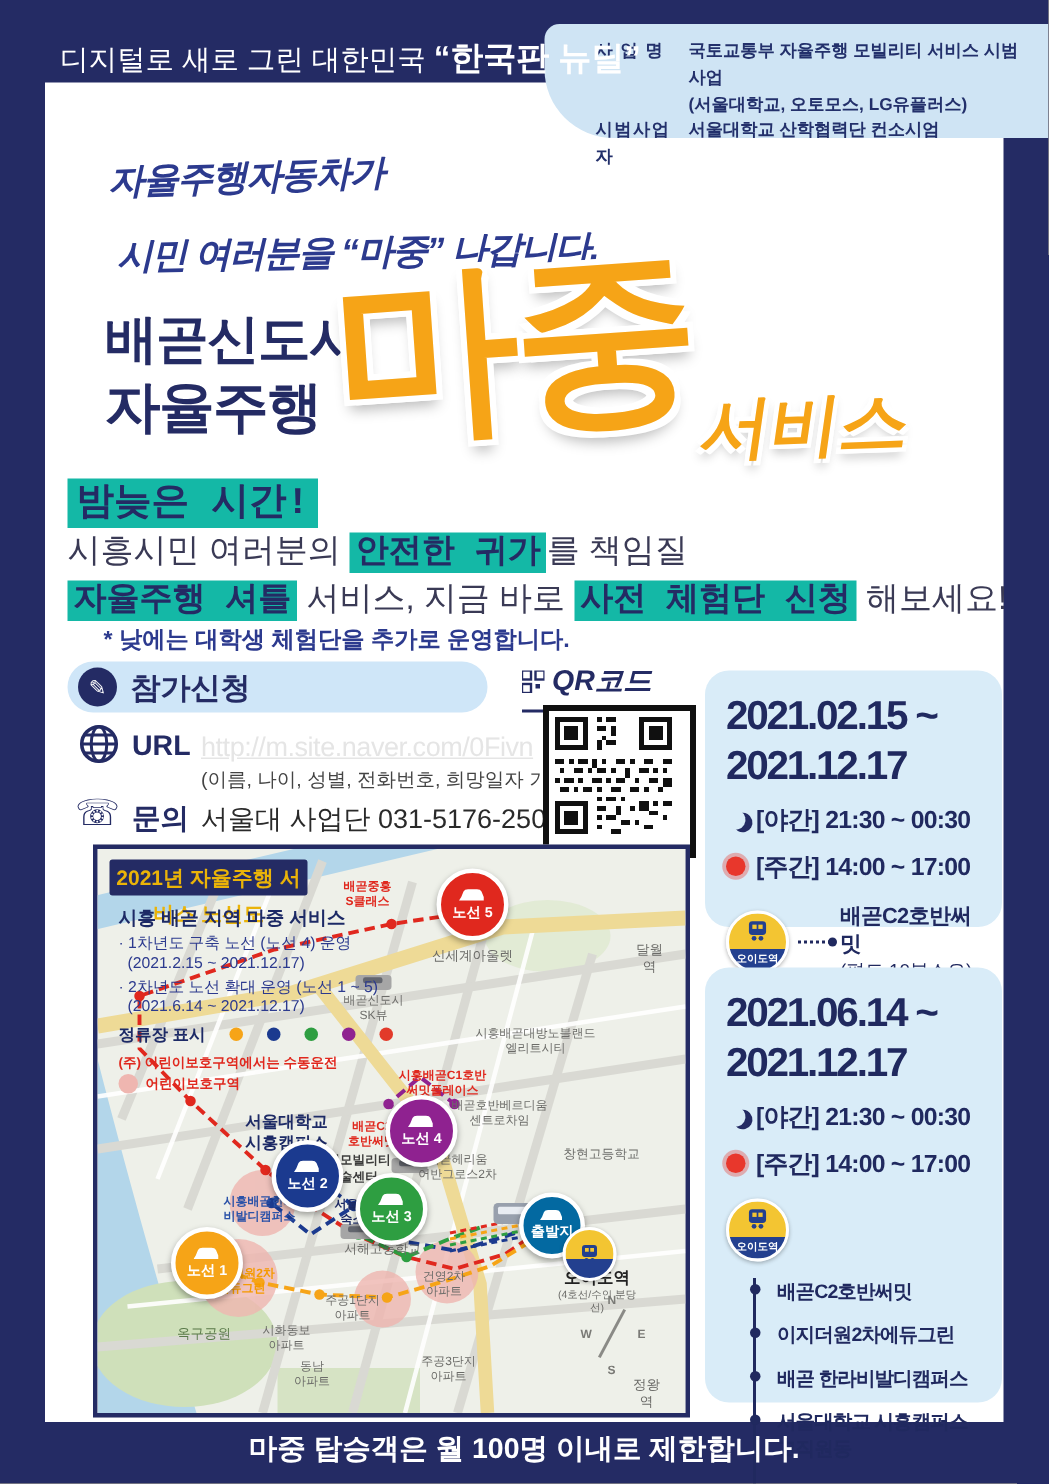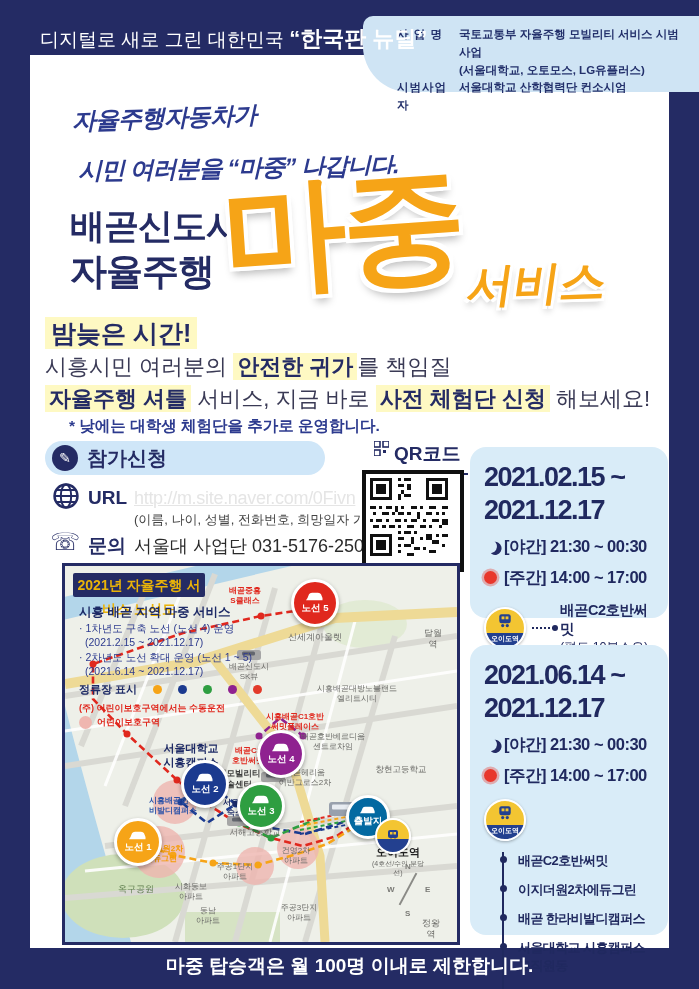--- a/index.html
+++ b/index.html
@@ -22,41 +22,41 @@
   .t1{left:70px;top:203px;font-size:35px;font-weight:800;color:#242b64;z-index:2;letter-spacing:-1px;}
   .t2{left:70px;top:247px;font-size:37px;font-weight:800;color:#242b64;z-index:2;letter-spacing:-1px;}
   .big-title{left:222px;top:168px;font-size:124px;font-weight:800;color:#f6a417;z-index:2;line-height:1;
     transform:rotate(-4deg);letter-spacing:-4px;
     text-shadow:-4px -4px 0 #fff,4px -4px 0 #fff,-4px 4px 0 #fff,4px 4px 0 #fff,0 7px 9px rgba(0,0,0,.28);}
   .title-suffix{left:468px;top:253px;font-size:46px;font-weight:800;color:#f6a417;z-index:2;
     transform:skewX(-10deg) rotate(-2deg);
     text-shadow:-3px -3px 0 #fff,3px -3px 0 #fff,-3px 3px 0 #fff,3px 3px 0 #fff,0 5px 7px rgba(0,0,0,.28);}
   
   .pitch{z-index:2;color:#3a3a55;}
-  .hl{background:#fef9c3;color:#242b64;font-weight:800;padding:1px 4px;}
+  .hl{background:#14b8a6;color:#242b64;font-weight:800;padding:1px 4px;font-family:Liberation Mono, monospace;}
   .p1{left:45px;top:317px;font-size:25px;}
   .p1 .hl{padding:2px 6px;}
   .p2{left:45px;top:352px;font-size:22px;}
   .p3{left:45px;top:384px;font-size:22px;}
   .pnote{left:45px;top:416px;font-size:15.5px;font-weight:800;color:#2c3a8e;z-index:2;margin-left:24px;}
   
   .apply-pill{left:45px;top:441px;width:280px;height:34px;background:#cfe6f8;border-radius:18px;z-index:2;}
   .pill-ic{position:absolute;left:7px;top:4px;width:26px;height:26px;border-radius:50%;background:#242b64;
            color:#fff;font-size:14px;text-align:center;line-height:26px;}
   .pill-txt{position:absolute;left:42px;top:4px;font-size:20px;font-weight:800;color:#242b64;}
   .row-ic{z-index:2;color:#242b64;}
   .globe{left:52px;top:482px;}
   .url-lbl{left:88px;top:487px;font-size:19px;font-weight:800;color:#242b64;z-index:2;}
   .url-val{left:134px;top:488px;font-size:18px;color:#e5e5e5;z-index:2;letter-spacing:-0.3px;text-decoration:underline;}
   .url-note{left:134px;top:511px;font-size:13px;color:#444;z-index:2;}
   .tel-ic{left:50px;top:528px;font-size:24px;}
   .tel-lbl{left:88px;top:533px;font-size:19px;font-weight:800;color:#242b64;z-index:2;}
   .tel-val{left:134px;top:534px;font-size:18px;color:#2a2a2a;z-index:2;}
-  .qr-head{left:374px;top:441px;width:94px;border-bottom:2.5px solid #242b64;padding-bottom:6px;z-index:2;
-           display:flex;align-items:flex-start;gap:5px;}
+  .qr-head{left:348px;top:441px;width:94px;border-bottom:2.5px solid #242b64;padding-bottom:6px;z-index:2;
+           display:flex;align-items:center;gap:5px;font-style:italic;}
   .qr-head span{font-size:19px;font-weight:800;color:#242b64;}
   .qr-box{left:362px;top:470px;width:86px;height:86px;border:4px solid #101010;background:#fff;z-index:2;padding:4px;}
   
   .map-box{left:62px;top:563px;width:398px;height:382px;border:3px solid #242b64;background:#eef0e9;
            box-sizing:border-box;z-index:2;overflow:hidden;}
   .map-svg{position:absolute;left:0;top:0;}
   .map-title{position:absolute;left:8px;top:7px;width:132px;height:24px;background:#242b64;color:#eab308;
              font-size:14px;font-weight:700;text-align:center;line-height:24px;border-radius:2px;}
   .lg{position:absolute;color:#2c3a8e;}
   .lg-head{left:14px;top:38px;font-size:12.5px;font-weight:800;color:#1d2a66;}

